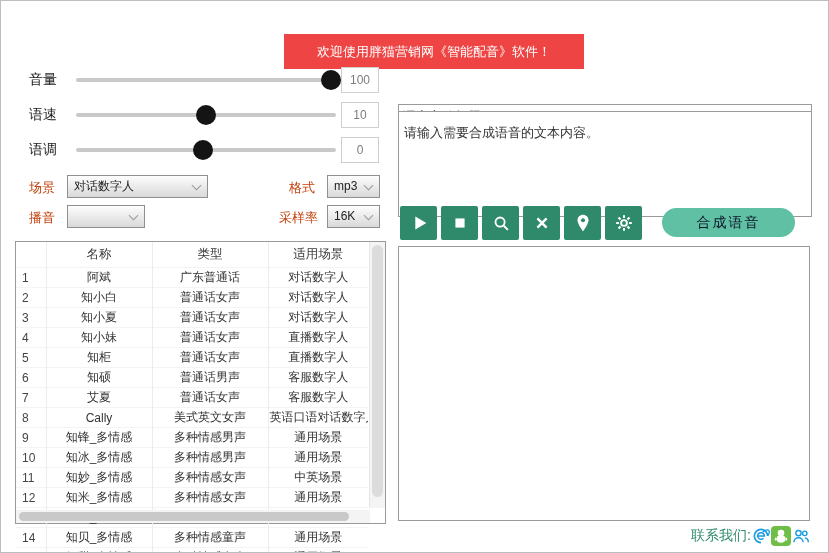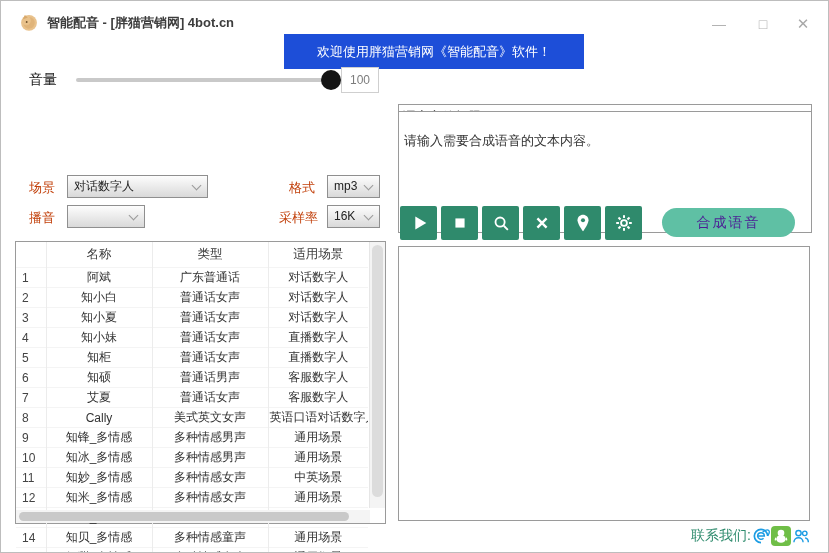--- a/index.html
+++ b/index.html
@@ -37,59 +37,61 @@
   table.voices td:first-child{text-align:left;padding-left:6px;color:#444;}
   table.voices th:last-child,table.voices td:last-child{border-right:none;}
   .vscroll{position:absolute;right:0;top:0;width:15px;height:266px;background:#f4f4f4;border-left:1px solid #e6e6e6;}
   .vthumb{position:absolute;left:2px;top:3px;width:11px;height:252px;background:#dcdcdc;border-radius:6px;}
   .hscroll{position:absolute;left:0;bottom:0;width:354px;height:13px;background:#f4f4f4;}
   .hthumb{position:absolute;left:3px;top:2px;width:330px;height:9px;background:#c9c9c9;border-radius:5px;}
   
   .title-input{position:absolute;left:397px;top:68px;width:404px;height:23px;border:1px solid #9a9a9a;
                font-size:13px;color:#222;padding:0 4px;font-family:inherit;margin-top:35px;}
   .content-area{position:absolute;left:397px;top:110px;width:402px;height:80px;border:1px solid #9a9a9a;
-               font-size:13px;color:#333;padding:20px 5px;resize:none;font-family:inherit;}
+               font-size:13px;color:#333;padding:12px 5px;resize:none;font-family:inherit;}
   .sqbtn{position:absolute;top:205px;width:37px;height:34px;border:none;border-radius:2px;cursor:pointer;
          display:flex;align-items:center;justify-content:center;padding:0;}
   .sqbtn svg{width:22px;height:22px;}
   .pillbtn{position:absolute;left:661px;top:207px;width:133px;height:29px;border:none;border-radius:15px;
-           color:#4c1d95;font-size:14px;cursor:pointer;font-family:inherit;letter-spacing:2px;}
+           color:#0f172a;font-size:14px;cursor:pointer;font-family:inherit;letter-spacing:2px;}
   .output{position:absolute;left:397px;top:245px;width:410px;height:273px;border:1px solid #9a9a9a;background:#fff;}
   
   .footer{position:absolute;right:17px;top:523px;height:24px;display:flex;align-items:center;}
   .contact{font-size:14px;}
   .ficon{width:20px;height:20px;display:inline-flex;align-items:center;justify-content:center;}
   .qqbox{border-radius:4px;}
 </style>
 </head>
 <body>
 
 <div class="window">
 
-  <div class="titlebar">
-    <svg class="app-icon" viewBox="0 0 24 24">
-      <circle cx="12" cy="13" r="9.5" fill="#e9c28c"></circle>
-      <path d="M4.5 9 L7 3.5 L10.5 6.5 Z" fill="#d8a96c"></path>
-      <path d="M12 6 a7 7 0 1 1 -6.8 8.8 a5 5 0 1 0 6.8 -8.8" fill="#d8a96c" opacity="0.55"></path>
-      <circle cx="9.2" cy="12" r="1.1" fill="#6d4f2a"></circle>
-    </svg>
-    <span class="app-title">智能配音 - [胖猫营销网] 4bot.cn</span>
-    <div class="winbtn min">—</div>
-    <div class="winbtn max">□</div>
-    <div class="winbtn close">✕</div>
-  </div>
-
-  <div class="banner" style="background:#1d4ed8">欢迎使用胖猫营销网《智能配音》软件！</div>
+
+  <div class="banner" style="background:#ef4444">欢迎使用胖猫营销网《智能配音》软件！</div>
 
   <div class="srow" style="top:66px">
     <span class="slabel">音量</span>
     <div class="track">
         <div class="thumb" style="left: calc(98% - 10px);"></div>
       </div>
     <div class="vbox">100</div>
+  </div>
+  <div class="srow" style="top:101px">
+    <span class="slabel">语速</span>
+    <div class="track">
+        <div class="thumb" style="left: calc(50% - 10px);"></div>
+      </div>
+    <div class="vbox">10</div>
+  </div>
+  <div class="srow" style="top:136px">
+    <span class="slabel">语调</span>
+    <div class="track">
+        <div class="thumb" style="left: calc(49% - 10px);"></div>
+      </div>
+    <div class="vbox">0</div>
   </div>
 
   <span class="flabel" style="left:28px;top:178px">场景</span>
   <div class="combo" style="left:66px;top:174px;width:133px">
     <span>对话数字人</span><span class="chev"></span>
   </div>
   <span class="flabel" style="left:288px;top:178px">格式</span>
   <div class="combo" style="left:326px;top:174px;width:45px">
     <span>mp3</span><span class="chev"></span>
   </div>

